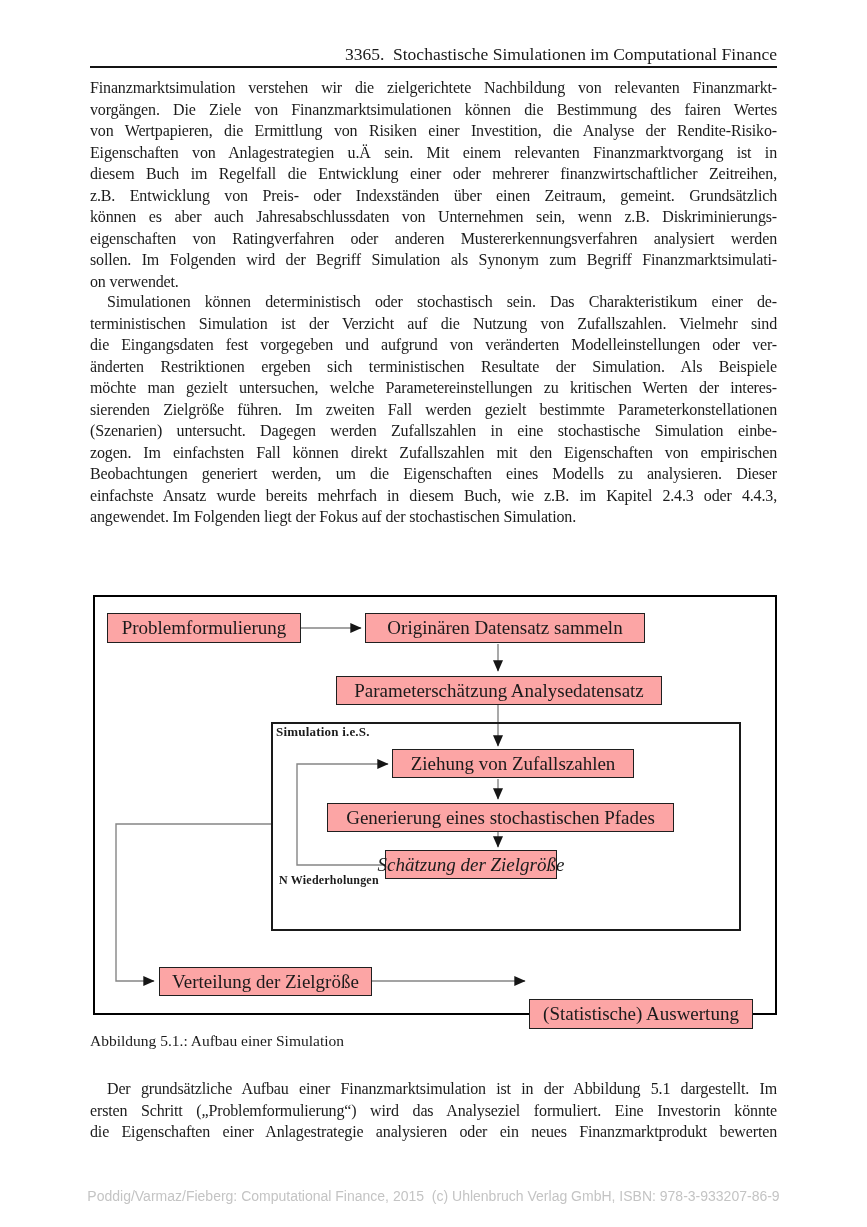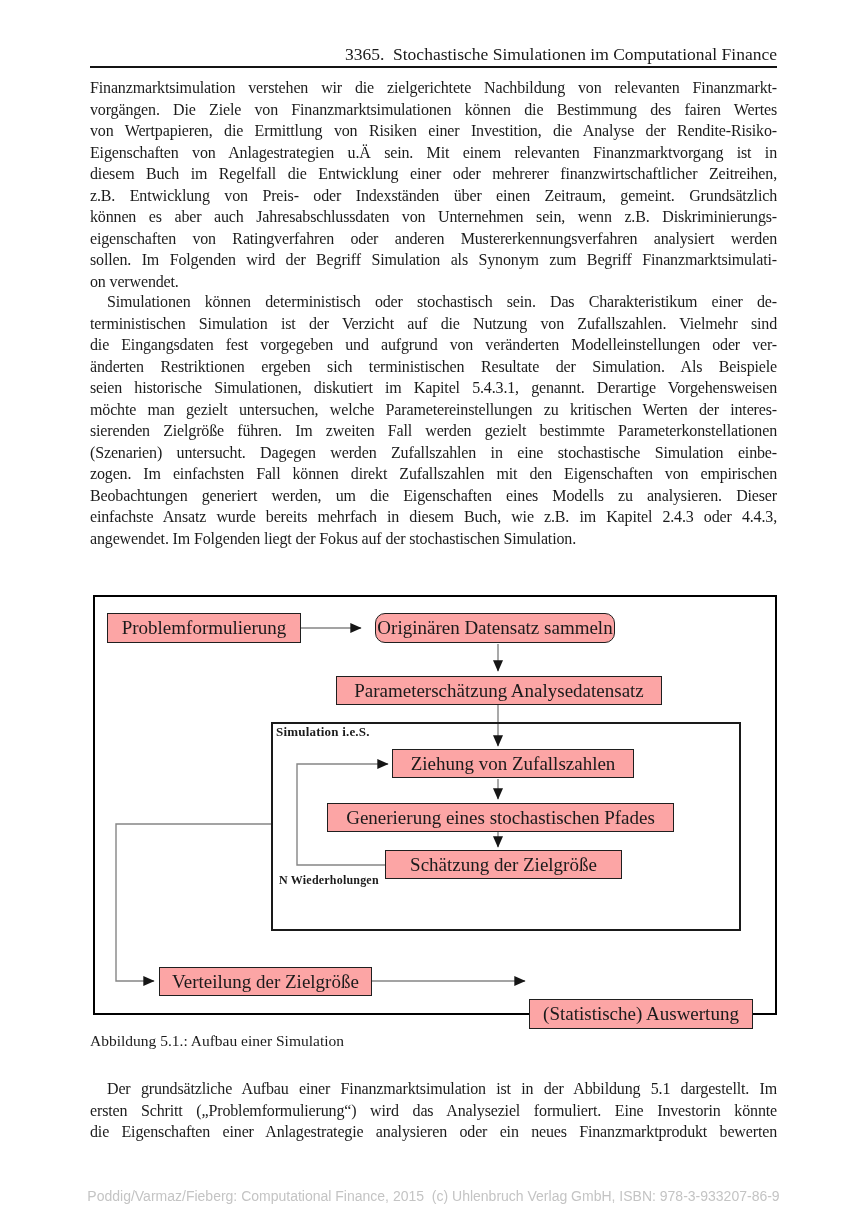--- a/index.html
+++ b/index.html
@@ -36,25 +36,25 @@
   }
   .small-label { position:absolute; font-size:13px; font-weight:bold; letter-spacing:0.2px; }
   #inner-label { left:181px; top:127px; }
   #n-label { left:184px; top:276px; font-size:12px; }
   .fbox {
     position:absolute; box-sizing:border-box; background:#fca5a5;
     border:1.6px solid #1f1f1f; display:flex; align-items:center; justify-content:center;
     font-size:19px; white-space:nowrap;
   }
   #b1 { left:12px;  top:16px;  width:194px; height:30px; }
-  #b2 { left:280px; top:16px;  width:240px; height:30px;border-radius:10px; }
+  #b2 { left:270px; top:16px;  width:280px; height:30px; }
   #b3 { left:241px; top:79px;  width:326px; height:29px; }
   #b4 { left:297px; top:152px; width:242px; height:29px; }
   #b5 { left:232px; top:206px; width:347px; height:29px; }
-  #b6 { left:290px; top:253px; width:237px; height:29px; }
+  #b6 { left:290px; top:253px; width:172px; height:29px;font-style:italic; }
   #b7 { left:64px;  top:370px; width:213px; height:29px; }
   #b8 { left:434px; top:370px; width:224px; height:30px;margin-top:32px; }
   .caption { position:absolute; left:90px; top:1032px; font-size:15.5px; }
   .footer {
     position:absolute; left:0; top:1188px; width:867px; text-align:center;
     font-family:"Liberation Sans", sans-serif; font-size:14px; color:#c4c4c4;
     white-space:pre;
   }
 </style>
 </head>
@@ -78,21 +78,20 @@
       <div class="tline">können es aber auch Jahresabschlussdaten von Unternehmen sein, wenn z.B. Diskriminierungs-</div>
       <div class="tline">eigenschaften von Ratingverfahren oder anderen Mustererkennungsverfahren analysiert werden</div>
       <div class="tline">sollen. Im Folgenden wird der Begriff Simulation als Synonym zum Begriff Finanzmarktsimulati-</div>
       <div class="tline tline-last">on verwendet.</div>
     </div>
   <div class="para indent" id="p2">
       <div class="tline">Simulationen können deterministisch oder stochastisch sein. Das Charakteristikum einer de-</div>
       <div class="tline">terministischen Simulation ist der Verzicht auf die Nutzung von Zufallszahlen. Vielmehr sind</div>
       <div class="tline">die Eingangsdaten fest vorgegeben und aufgrund von veränderten Modelleinstellungen oder ver-</div>
       <div class="tline">änderten Restriktionen ergeben sich terministischen Resultate der Simulation. Als Beispiele</div>
-      <div class="tline">seien historische Simulationen, diskutiert im Kapitel 5.4.3.1, genannt. Derartige Vorgehensweisen</div>
       <div class="tline">möchte man gezielt untersuchen, welche Parametereinstellungen zu kritischen Werten der interes-</div>
       <div class="tline">sierenden Zielgröße führen. Im zweiten Fall werden gezielt bestimmte Parameterkonstellationen</div>
       <div class="tline">(Szenarien) untersucht. Dagegen werden Zufallszahlen in eine stochastische Simulation einbe-</div>
       <div class="tline">zogen. Im einfachsten Fall können direkt Zufallszahlen mit den Eigenschaften von empirischen</div>
       <div class="tline">Beobachtungen generiert werden, um die Eigenschaften eines Modells zu analysieren. Dieser</div>
       <div class="tline">einfachste Ansatz wurde bereits mehrfach in diesem Buch, wie z.B. im Kapitel 2.4.3 oder 4.4.3,</div>
       <div class="tline tline-last">angewendet. Im Folgenden liegt der Fokus auf der stochastischen Simulation.</div>
     </div>
 
   <div class="diagram">

